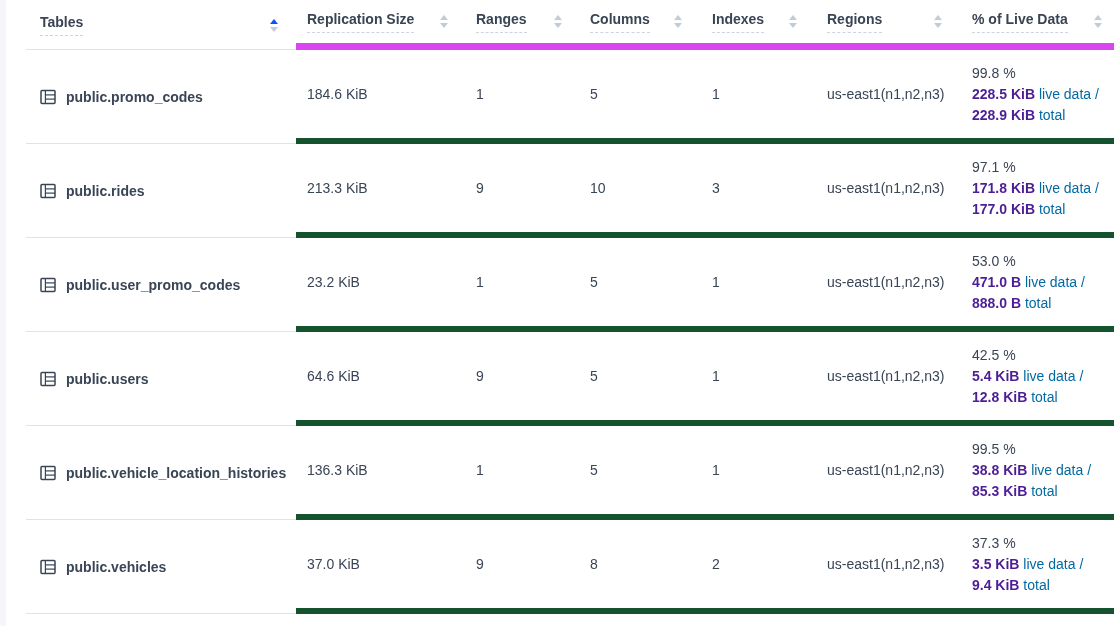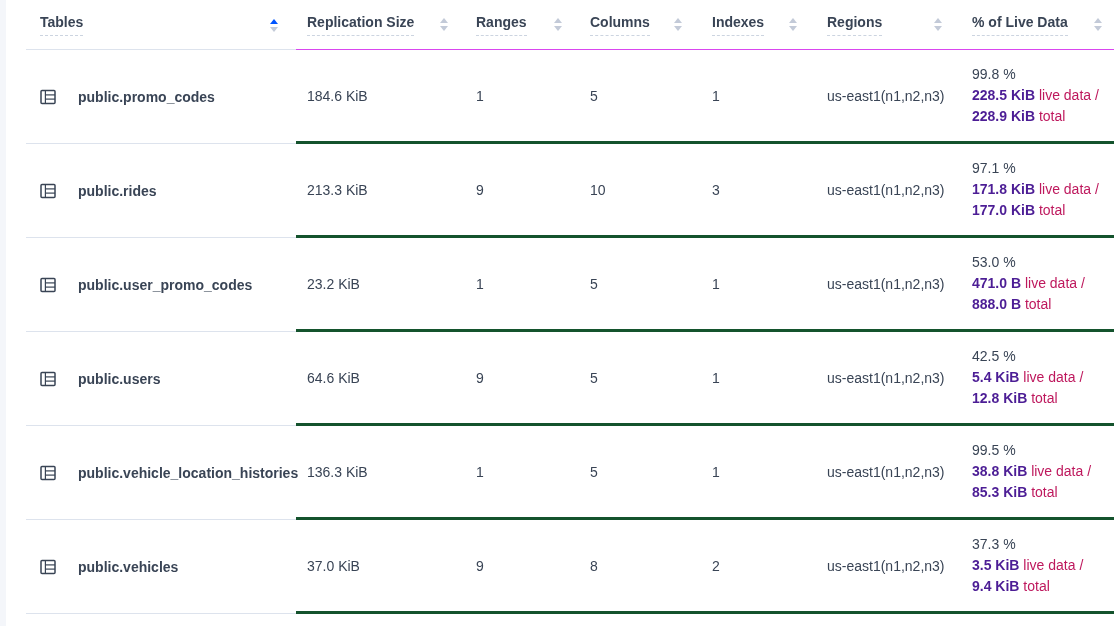--- a/index.html
+++ b/index.html
@@ -28,21 +28,21 @@
   col.c-cols{width:120px}
   col.c-idx{width:115px}
   col.c-regions{width:145px}
   col.c-live{width:154px}
 
   th{
     height:50px;
     vertical-align:middle;
     font-size:14px;font-weight:bold;color:#394455;
     text-align:left;
-    border-bottom:1px solid #d946ef;
+    border-bottom:7px solid #d946ef;
     box-sizing:border-box;
   }
   th .th-inner{
     display:flex;align-items:center;justify-content:space-between;
   }
   th.first{border-bottom:none;position:relative;}
   th.first::after{content:"";position:absolute;left:20px;right:0;bottom:0;height:1px;background:#dde3ed;}
 
   .col-label{
     display:inline-block;
@@ -54,43 +54,43 @@
   .sort{display:inline-flex;flex-direction:column;align-items:center;cursor:pointer;}
   .caret{width:0;height:0;border-left:4.5px solid transparent;border-right:4.5px solid transparent;}
   .caret.up{border-bottom:5.5px solid #c3cad8;margin-bottom:3px;}
   .caret.down{border-top:5.5px solid #c3cad8;}
   .caret.up.active{border-bottom-color:#0055ff;}
 
   td{
     height:94px;
     vertical-align:middle;
     font-size:14px;color:#394455;
-    border-bottom:3px solid #14532d;
+    border-bottom:6px solid #14532d;
     box-sizing:border-box;
   }
   td.first{border-bottom:none;position:relative;}
   td.first::after{content:"";position:absolute;left:20px;right:0;bottom:0;height:1px;background:#dde3ed;}
 
   .pad-name{padding-left:34px}
   .pad-size{padding-left:11px}
   .pad-ranges{padding-left:10px}
   .pad-cols{padding-left:10px}
   .pad-idx{padding-left:12px}
   .pad-regions{padding-left:12px}
   .pad-live{padding-left:12px}
   .pr{padding-right:18px}
   .pr-sm{padding-right:12px}
 
-  .name-cell{display:flex;align-items:center;gap:22px;}
+  .name-cell{display:flex;align-items:center;gap:10px;}
   .name-cell svg{flex:0 0 auto;display:block;}
   .tbl-name{font-weight:bold;color:#394455;text-decoration:none;cursor:pointer;}
 
   .live-cell{line-height:21px;}
   .live-cell .b{font-weight:bold;color:#4c1d95;}
-  .live-cell .suffix{color:#be185d;}
+  .live-cell .suffix{color:#0369a1;}
 </style>
 </head>
 <body>
 
 <div class="panel">
 <table>
   <colgroup>
     <col class="c-name">
         <col class="c-size">
         <col class="c-ranges">

